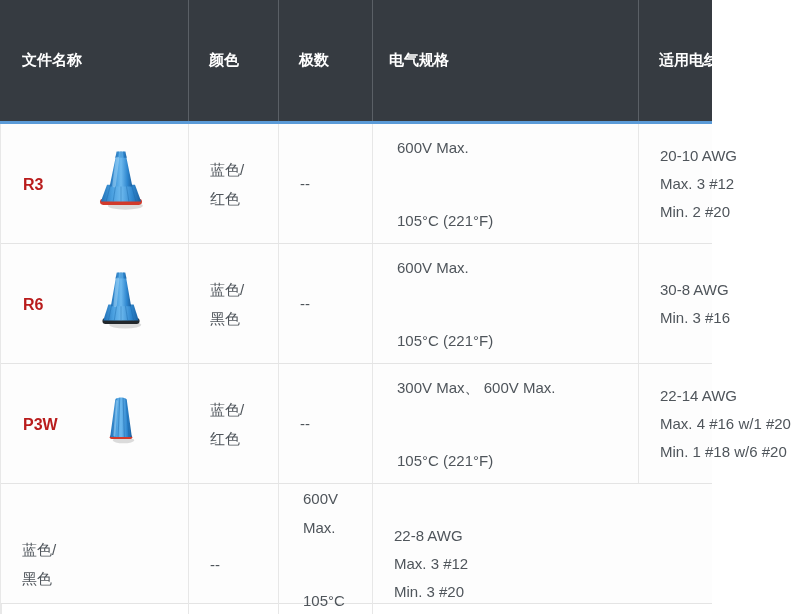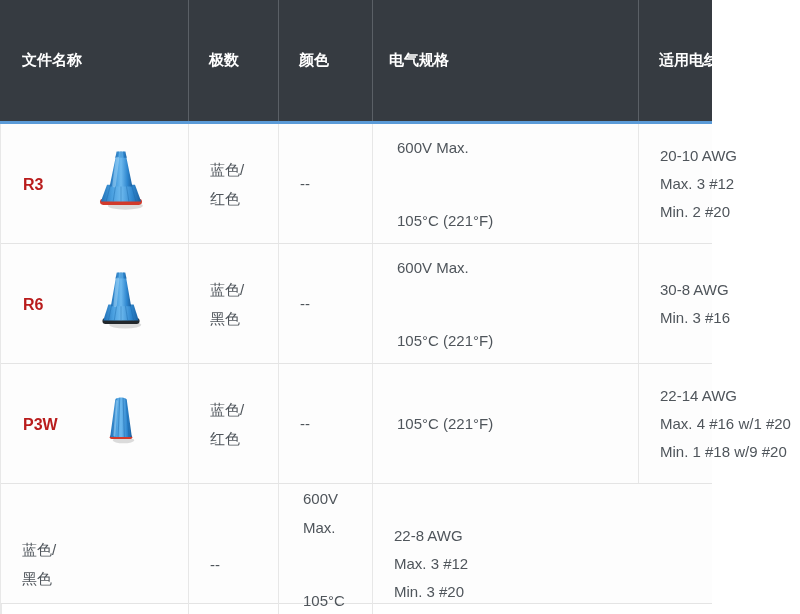--- a/index.html
+++ b/index.html
@@ -48,22 +48,22 @@
       <stop offset="0.78" stop-color="#2f87cf"></stop>
       <stop offset="1" stop-color="#1a5f9e"></stop>
     </linearGradient>
   </defs>
 </svg>
 
 <div class="table">
 
   <div class="thead">
     <div class="th">文件名称</div>
+    <div class="th">颜色</div>
     <div class="th">极数</div>
-    <div class="th">颜色</div>
     <div class="th">电气规格</div>
     <div class="th">适用电线</div>
   </div>
   <div class="accent-line"></div>
 
   <div class="tbody">
 
     <div class="tr">
       <div class="td name-cell">
         <a href="#" class="product-link">R3</a>
@@ -145,26 +145,27 @@
         </span>
       </div>
       <div class="td">
         <div>蓝色/</div>
         <div>红色</div>
       </div>
       <div class="td">
         <div>--</div>
       </div>
       <div class="td specs">
+        <div>300V Max、 600V Max.</div>
         <div>105°C (221°F)</div>
       </div>
       <div class="td last">
         <div>22-14 AWG</div>
         <div>Max. 4 #16 w/1 #20</div>
-        <div>Min. 1 #18 w/9 #20</div>
+        <div>Min. 1 #18 w/6 #20</div>
       </div>
     </div>
 
     <div class="tr">
       <div class="td">
         <div>蓝色/</div>
         <div>黑色</div>
       </div>
       <div class="td">
         <div>--</div>

